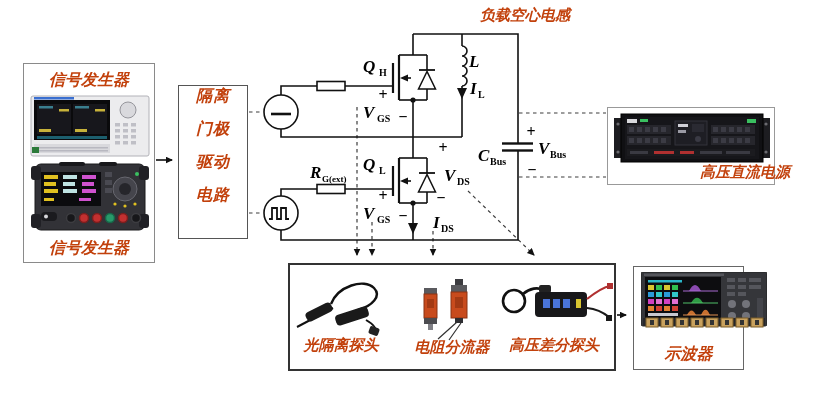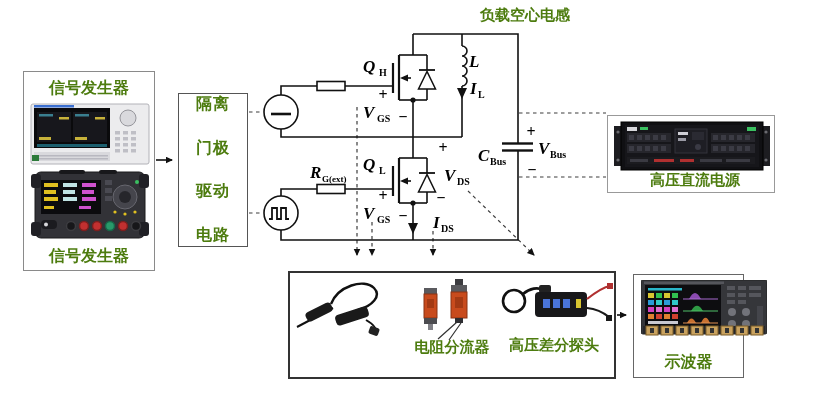--- a/index.html
+++ b/index.html
@@ -1,32 +1,32 @@
 <!DOCTYPE html>
 <html><head>
 <meta charset="utf-8">
 <style>
   html,body{margin:0;padding:0;background:#fff;}
   #stage{position:relative;width:831px;height:400px;background:#ffffff;
          font-family:"Liberation Sans",sans-serif;overflow:hidden;color:#1b1b1b;}
-  .box{position:absolute;background:#fff;box-sizing:border-box;margin-top:8px;}
-  .cn{font-weight:600;color:#4d7c0f;}
+  .box{position:absolute;background:#fff;box-sizing:border-box;}
+  .cn{font-weight:600;color:#c2410c;font-style:italic;}
   
   #leftbox{left:23px;top:63px;width:132px;height:200px;border:1.5px solid #8a8a8a;}
   #leftbox .title{position:absolute;top:6px;left:0;width:100%;text-align:center;font-size:16px;}
   #siggen-img{position:absolute;left:6px;top:31px;}
   #aux-img{position:absolute;left:5px;top:98px;}
   #leftbox .blabel{position:absolute;bottom:3px;left:0;width:100%;text-align:center;font-size:16px;}
   
   #driverbox{left:178px;top:85px;width:70px;height:154px;border:1.5px solid #555;
-             display:flex;flex-direction:column;justify-content:space-between;align-items:center;gap:12px;}
+             display:flex;flex-direction:column;justify-content:flex-start;align-items:center;gap:12px;}
   #driverbox div{font-size:16px;letter-spacing:1px;}
   
   #hvbox{left:607px;top:107px;width:168px;height:78px;border:1px solid #999;}
-  #hvbox .blabel{position:absolute;bottom:2px;left:4px;width:100%;text-align:center;font-size:15px;}
+  #hvbox .blabel{position:absolute;bottom:2px;left:16px;width:100%;text-align:right;font-size:15px;}
   #hv-img{position:absolute;left:6px;top:5px;}
   
   #probesbox{left:288px;top:263px;width:328px;height:108px;border:2px solid #333;}
   .probelabel{position:absolute;font-size:15px;font-weight:600;text-align:center;}
   #plabel1{left:299px;top:336px;width:84px;}
   #plabel2{left:410px;top:338px;width:84px;}
   #plabel3{left:506px;top:336px;width:96px;}
   
   #scopebox{left:633px;top:266px;width:111px;height:104px;border:1.5px solid #666;}
   #scopebox .blabel{position:absolute;bottom:4px;left:0;width:100%;text-align:center;font-size:16px;}
@@ -188,20 +188,21 @@
       <g fill="#3a3a42">
           <rect x="16" y="38" width="18" height="3"></rect>
           <rect x="86" y="38" width="22" height="3"></rect>
           <rect x="112" y="38" width="24" height="3"></rect>
         </g>
     </svg>
     <div class="blabel cn">高压直流电源</div>
   </div>
 
   <div id="probesbox" class="box"></div>
+  <div id="plabel1" class="probelabel cn">光隔离探头</div>
   <div id="plabel2" class="probelabel cn">电阻分流器</div>
   <div id="plabel3" class="probelabel cn">高压差分探头</div>
 
   <div id="scopebox" class="box">
     <svg id="scope-img" width="126" height="66">
       <rect x="0" y="0" width="126" height="54" rx="2" fill="#35363a" stroke="#222"></rect>
       <rect x="3" y="1.5" width="80" height="2.5" fill="#55565c"></rect>
       <rect x="4" y="5" width="76" height="41" fill="#0d0d10"></rect>
       <g>
         <rect x="7" y="8" width="34" height="2.5" fill="#2ab6c9"></rect>

